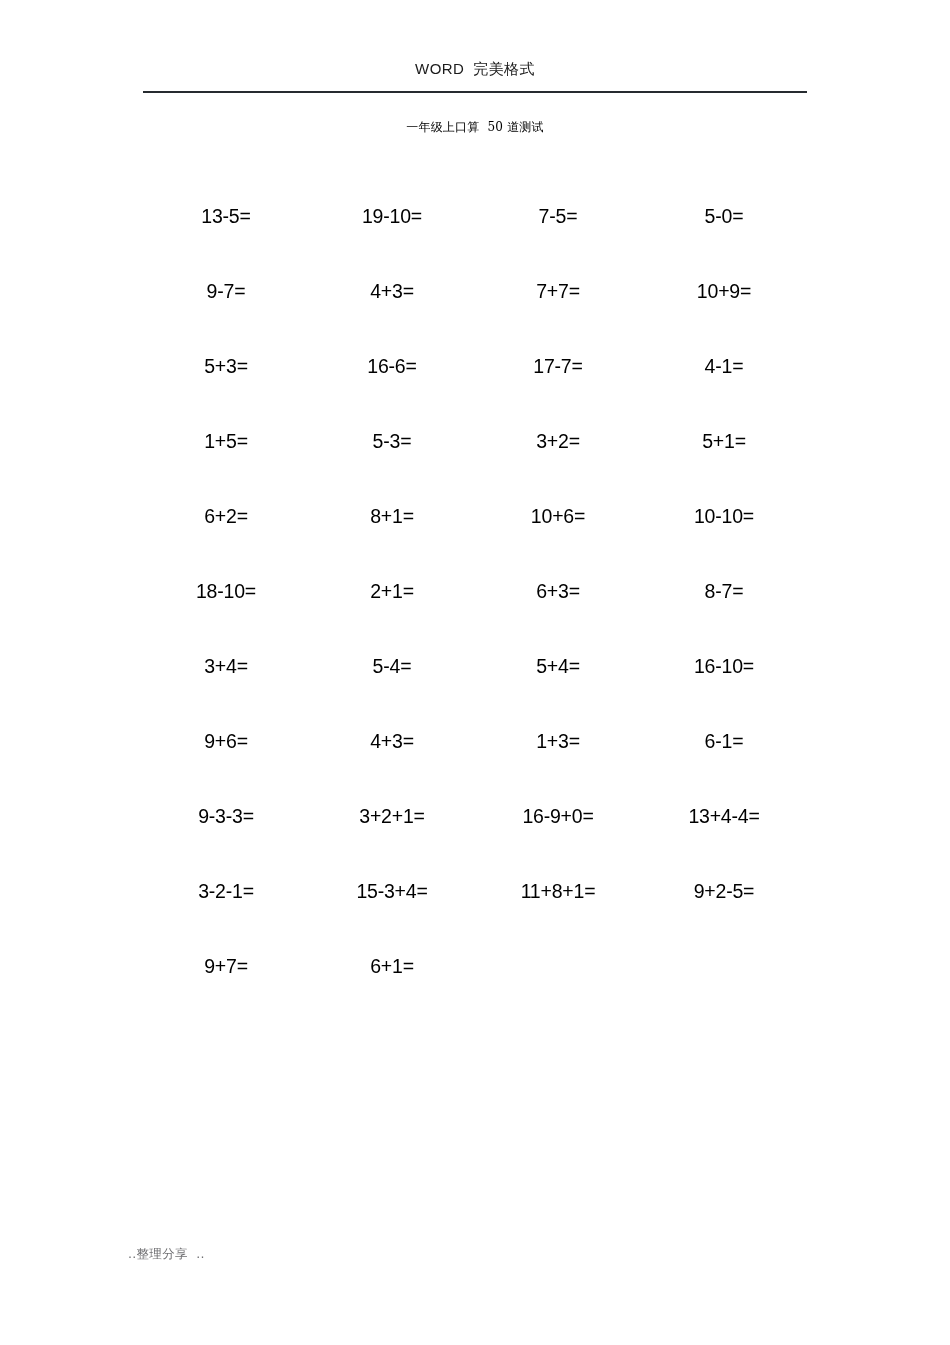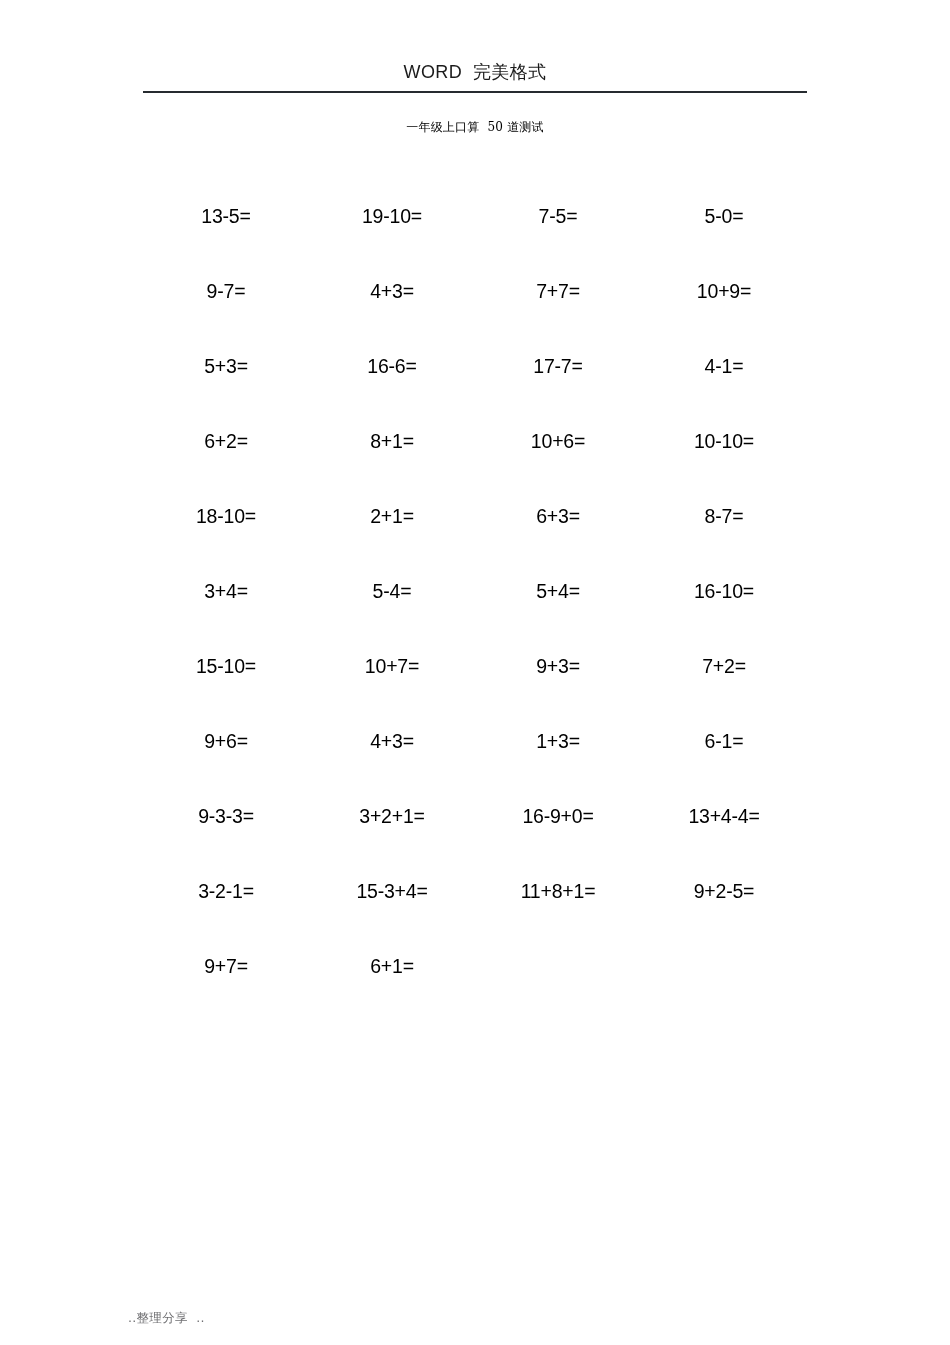--- a/index.html
+++ b/index.html
@@ -26,21 +26,21 @@
   .doc-header {
     position: absolute;
     left: 143px;
     top: 60px;
     width: 664px;
     text-align: center;
   }
   .doc-header-text {
     display: inline-block;
     font-family: "Liberation Sans", "DejaVu Sans", sans-serif;
-    font-size: 18px;
+    font-size: 15px;
     letter-spacing: 0.4px;
     color: #1b1b1b;
     white-space: pre;
   }
   .header-rule {
     position: absolute;
     left: 143px;
     top: 91px;
     width: 664px;
     height: 0;
@@ -87,21 +87,21 @@
     letter-spacing: -0.2px;
   }
   .prob-cell.empty {
     visibility: hidden;
   }
 
   
   .doc-footer {
     position: absolute;
     left: 128px;
-    top: 1308px;
+    top: 1244px;
     width: 664px;
   }
   .doc-footer-text {
     font-family: "DejaVu Sans", "Liberation Sans", sans-serif;
     font-size: 12.5px;
     color: #6f6f72;
     white-space: pre;
     letter-spacing: 0.3px;
   }
 </style>
@@ -132,42 +132,42 @@
         <div class="prob-cell">7+7=</div>
         <div class="prob-cell">10+9=</div>
       </div>
       <div class="prob-row">
         <div class="prob-cell">5+3=</div>
         <div class="prob-cell">16-6=</div>
         <div class="prob-cell">17-7=</div>
         <div class="prob-cell">4-1=</div>
       </div>
       <div class="prob-row">
+        <div class="prob-cell">1+5=</div>
+        <div class="prob-cell">5-3=</div>
+        <div class="prob-cell">3+2=</div>
+        <div class="prob-cell">5+1=</div>
+      </div>
+      <div class="prob-row">
         <div class="prob-cell">6+2=</div>
         <div class="prob-cell">8+1=</div>
         <div class="prob-cell">10+6=</div>
         <div class="prob-cell">10-10=</div>
       </div>
       <div class="prob-row">
         <div class="prob-cell">18-10=</div>
         <div class="prob-cell">2+1=</div>
         <div class="prob-cell">6+3=</div>
         <div class="prob-cell">8-7=</div>
       </div>
       <div class="prob-row">
         <div class="prob-cell">3+4=</div>
         <div class="prob-cell">5-4=</div>
         <div class="prob-cell">5+4=</div>
         <div class="prob-cell">16-10=</div>
-      </div>
-      <div class="prob-row">
-        <div class="prob-cell">15-10=</div>
-        <div class="prob-cell">10+7=</div>
-        <div class="prob-cell">9+3=</div>
-        <div class="prob-cell">7+2=</div>
       </div>
       <div class="prob-row">
         <div class="prob-cell">9+6=</div>
         <div class="prob-cell">4+3=</div>
         <div class="prob-cell">1+3=</div>
         <div class="prob-cell">6-1=</div>
       </div>
       <div class="prob-row">
         <div class="prob-cell">9-3-3=</div>
         <div class="prob-cell">3+2+1=</div>

